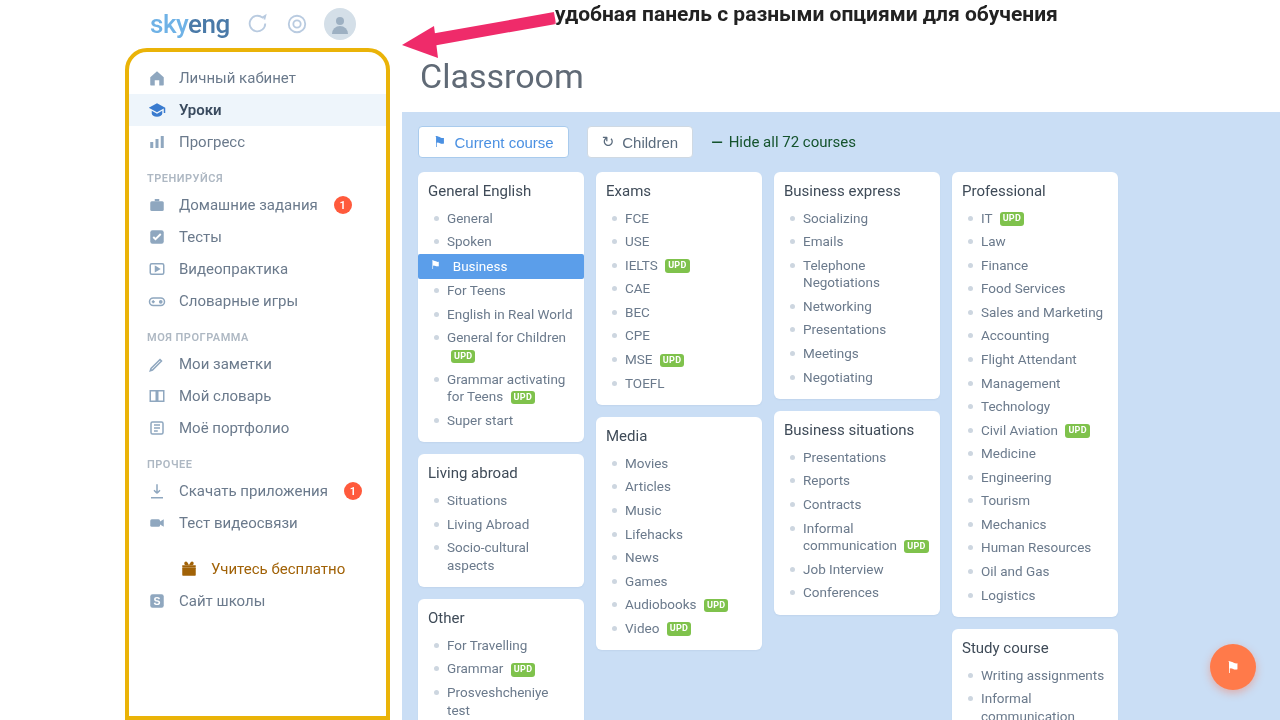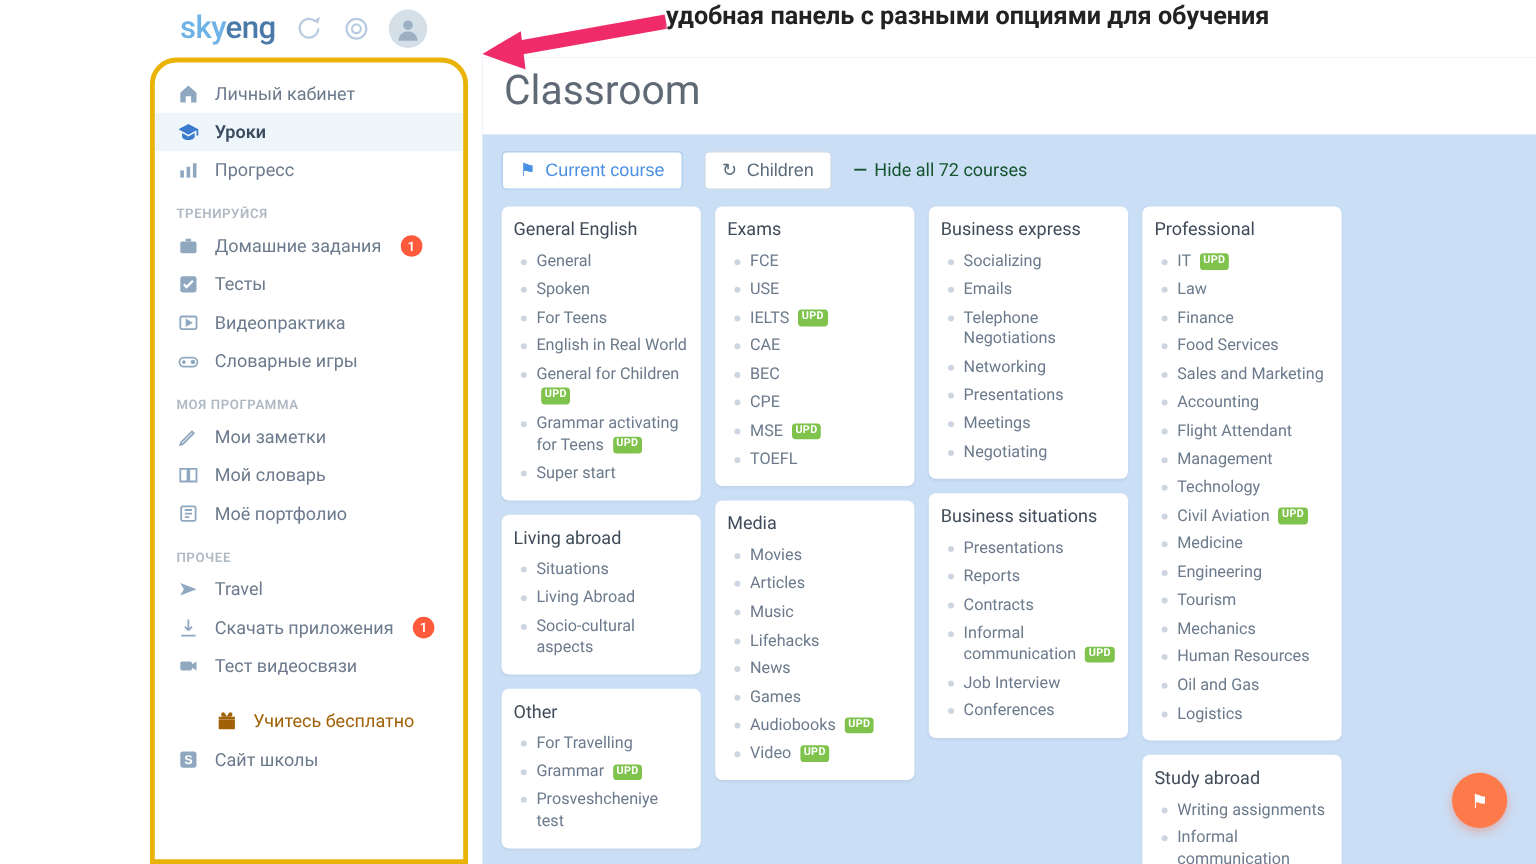--- a/index.html
+++ b/index.html
@@ -245,28 +245,20 @@
           <svg width="18" height="18" viewBox="0 0 24 24" fill="none" stroke="currentColor" stroke-width="2">
             <rect x="4" y="4" width="16" height="16" rx="2"></rect>
             <path d="M8 8h8M8 12h8M8 16h5"></path>
           </svg>
         </span>
         <span>Моё портфолио</span>
       </div>
       <div class="side-section">ПРОЧЕЕ</div>
       <div class="side-item">
         <span class="ic">
-          <svg width="18" height="18" viewBox="0 0 24 24" fill="currentColor">
-            <path d="M21 12l-18 7 4-7-4-7z"></path>
-          </svg>
-        </span>
-        <span>Travel</span>
-      </div>
-      <div class="side-item">
-        <span class="ic">
           <svg width="18" height="18" viewBox="0 0 24 24" fill="none" stroke="currentColor" stroke-width="2">
             <path d="M12 3v12m0 0l-4-4m4 4l4-4M4 21h16"></path>
           </svg>
         </span>
         <span>Скачать приложения</span>
         <span class="badge-num">1</span>
       </div>
       <div class="side-item">
         <span class="ic">
           <svg width="18" height="18" viewBox="0 0 24 24" fill="currentColor">
@@ -318,20 +310,23 @@
             <h3>General English</h3>
             <ul class="course-list">
               <li class="course-item">
                 <span class="dot"></span>
                 <span>General</span>
               </li>
               <li class="course-item">
                 <span class="dot"></span>
                 <span>Spoken</span>
               </li>
+              <li class="course-item selected">
+                <span>Business</span>
+              </li>
               <li class="course-item">
                 <span class="dot"></span>
                 <span>For Teens</span>
               </li>
               <li class="course-item">
                 <span class="dot"></span>
                 <span>English in Real World</span>
               </li>
               <li class="course-item">
                 <span class="dot"></span>
@@ -590,21 +585,21 @@
                 <span class="dot"></span>
                 <span>Oil and Gas</span>
               </li>
               <li class="course-item">
                 <span class="dot"></span>
                 <span>Logistics</span>
               </li>
             </ul>
           </div>
           <div class="card">
-            <h3>Study abroad</h3>
+            <h3>Study course</h3>
             <ul class="course-list">
               <li class="course-item">
                 <span class="dot"></span>
                 <span>Writing assignments</span>
               </li>
               <li class="course-item">
                 <span class="dot"></span>
                 <span>Informal communication</span>
               </li>
             </ul>

